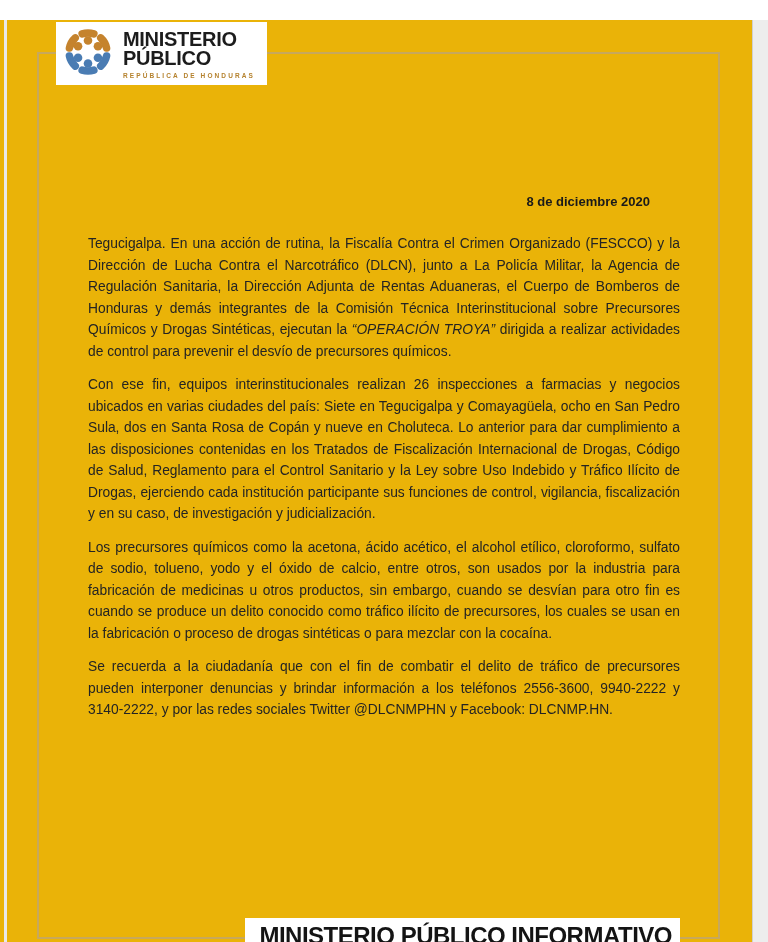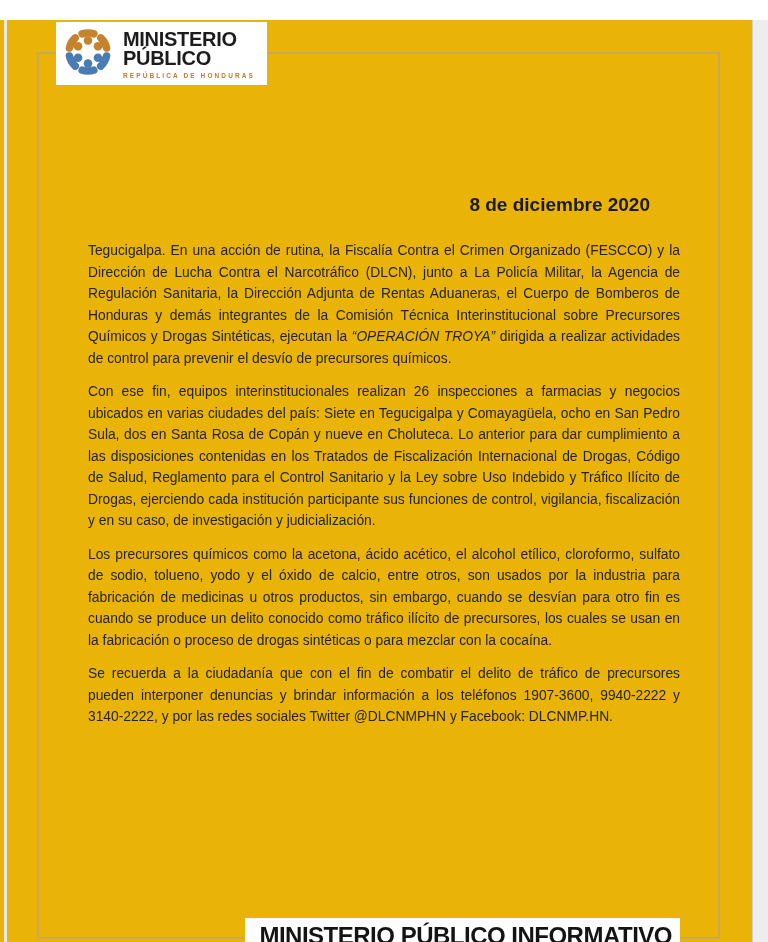--- a/index.html
+++ b/index.html
@@ -43,21 +43,21 @@
     font-size: 6.5px; font-weight: bold; color: #b5822e;
     letter-spacing: 2.1px; margin-top: 4px; white-space: nowrap;
   }
   
   .content { position: absolute; left: 88px; top: 156px; width: 592px; }
   .doc-title {
     color: #35618e; font-weight: bold; font-size: 19px;
     line-height: 29px; text-align: center;
   }
   .doc-date {
-    text-align: right; font-weight: bold; font-size: 19px;
+    text-align: right; font-weight: bold; font-size: 13px;
     color: #1a1a1a; padding-right: 30px; margin-top: 18px;
   }
   .para {
     text-align: justify; font-size: 13.8px; line-height: 21.5px;
     color: #242424; margin: 12px 0 0 0;
   }
   .para.first { margin-top: 24px; }
   .lead { font-weight: normal; }
   .op { font-weight: normal; font-style: italic; }
   
@@ -107,20 +107,20 @@
 
   <div class="content">
     <div class="doc-date">8 de diciembre 2020</div>
 
     <p class="para first"><span class="lead">Tegucigalpa.</span><span>  En una acción de rutina, la Fiscalía Contra el Crimen Organizado (FESCCO) y la Dirección de Lucha Contra el Narcotráfico (DLCN), junto a La Policía Militar, la Agencia de Regulación Sanitaria, la Dirección Adjunta de Rentas Aduaneras, el Cuerpo de Bomberos de Honduras y demás integrantes de la Comisión Técnica Interinstitucional sobre Precursores Químicos y Drogas Sintéticas, ejecutan la </span><span class="op">“OPERACIÓN TROYA”</span><span> dirigida a realizar actividades de control para prevenir el desvío de precursores químicos.</span></p>
 
     <p class="para">Con ese fin, equipos interinstitucionales realizan 26 inspecciones a farmacias y negocios ubicados en varias ciudades del país: Siete en Tegucigalpa y Comayagüela, ocho en San Pedro Sula, dos en Santa Rosa de Copán y nueve en Choluteca.  Lo anterior para dar cumplimiento a las disposiciones contenidas en los Tratados de Fiscalización Internacional de Drogas, Código de Salud, Reglamento para el Control Sanitario y la Ley sobre Uso Indebido y Tráfico Ilícito de Drogas, ejerciendo cada institución participante sus funciones de control, vigilancia, fiscalización y en su caso, de investigación y judicialización.</p>
 
     <p class="para">Los precursores químicos como la acetona, ácido acético, el alcohol etílico, cloroformo, sulfato de sodio, tolueno, yodo y el óxido de calcio, entre otros, son usados por la industria para fabricación de medicinas u otros productos, sin embargo, cuando se desvían para otro fin es cuando se produce un delito conocido como tráfico ilícito de precursores, los cuales se usan en la fabricación o proceso de drogas sintéticas o para mezclar con la cocaína.</p>
 
-    <p class="para">Se recuerda a la ciudadanía que con el fin de combatir el delito de tráfico de precursores pueden interponer denuncias y brindar información a los teléfonos 1907-3600, 9940-2222 y 3140-2222, y por las redes sociales Twitter @DLCNMPHN y Facebook: DLCNMP.HN.</p>
+    <p class="para">Se recuerda a la ciudadanía que con el fin de combatir el delito de tráfico de precursores pueden interponer denuncias y brindar información a los teléfonos 2556-3600, 9940-2222 y 3140-2222, y por las redes sociales Twitter @DLCNMPHN y Facebook: DLCNMP.HN.</p>
   </div>
 
   <div class="footer-band">
     <span class="footer-text">MINISTERIO PÚBLICO INFORMATIVO</span>
   </div>
 
 </div>
 
 </body></html>

